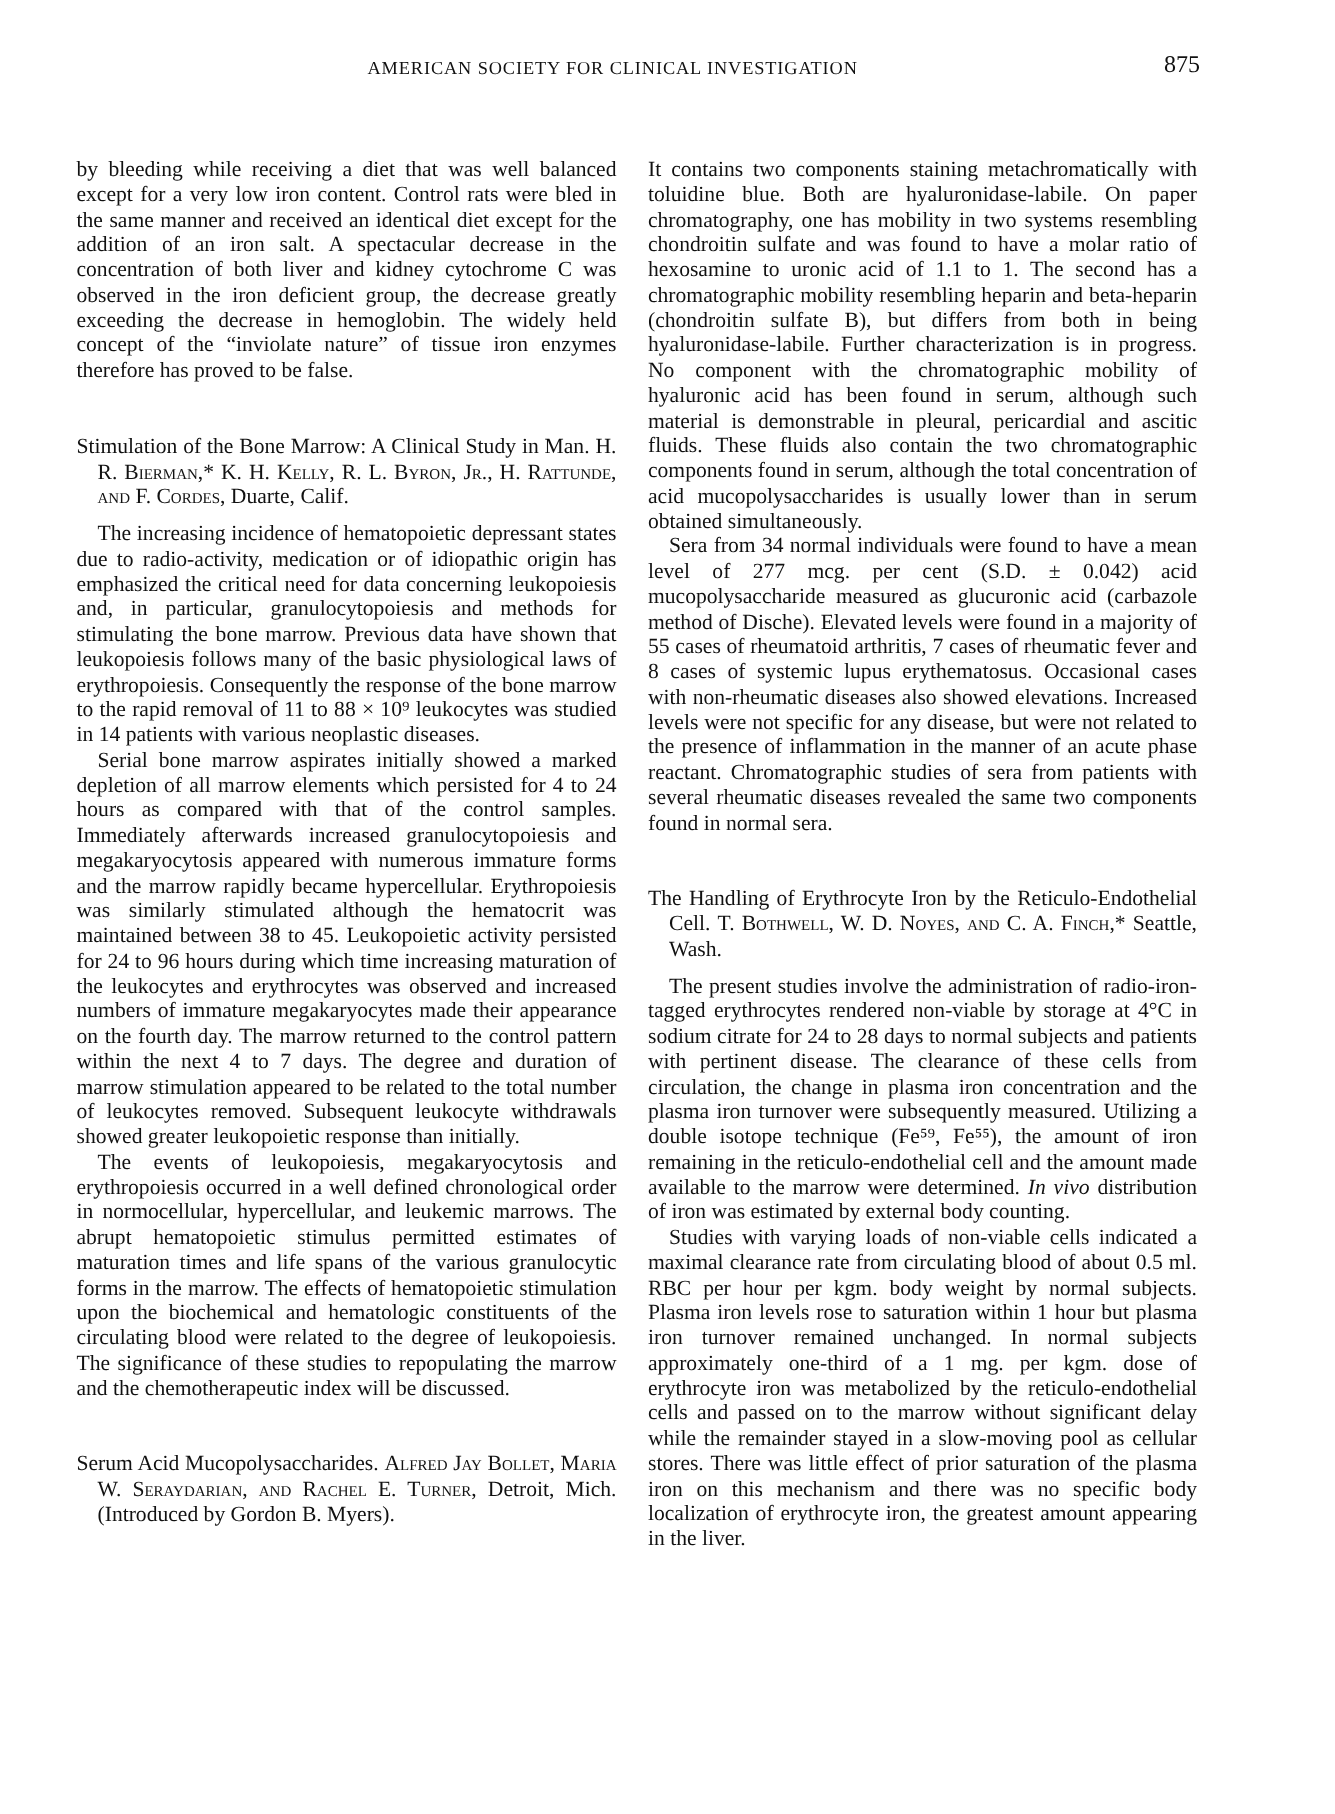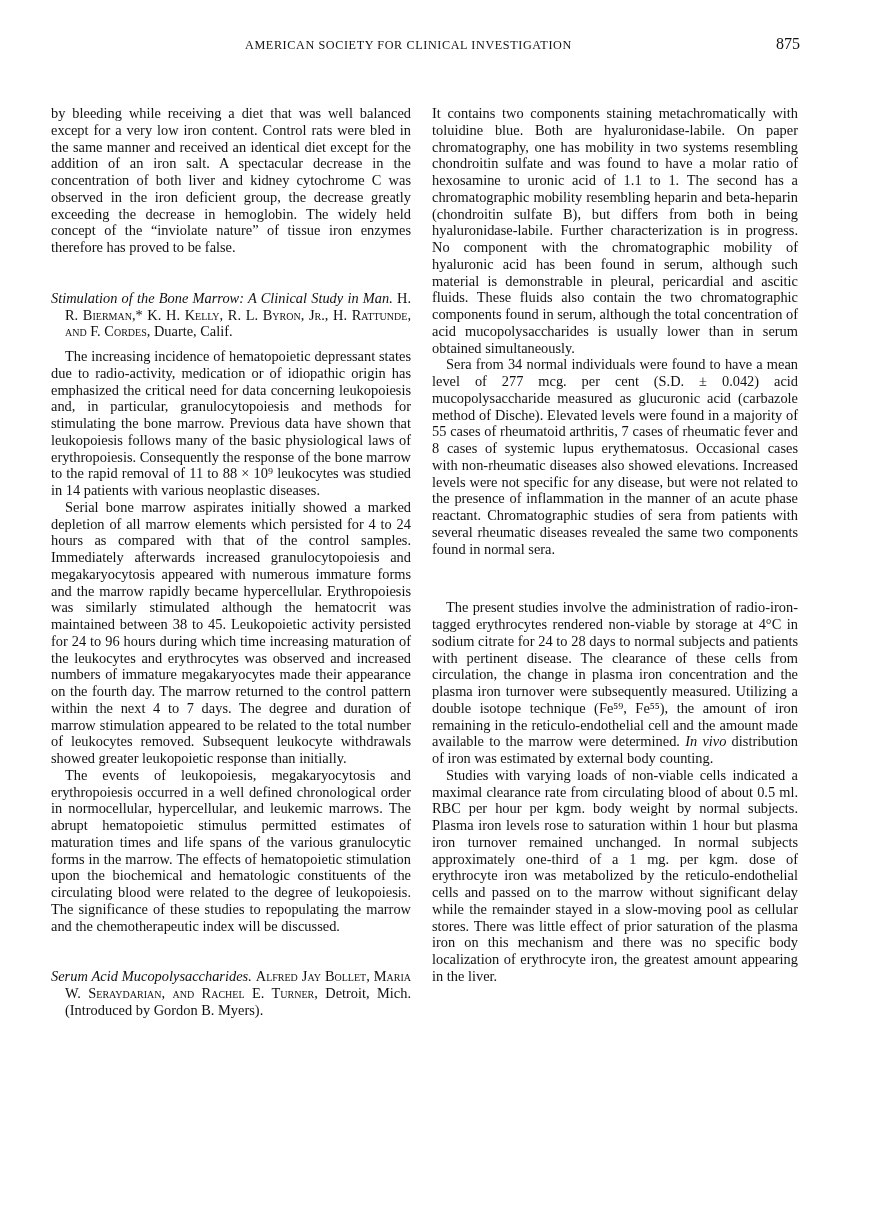--- a/index.html
+++ b/index.html
@@ -8,21 +8,21 @@
   .page-header { position: absolute; top: 38px; left: 0; width: 890px; height: 20px; }
   .running-head { position: absolute; left: 245px; top: 0; font-size: 12.2px; letter-spacing: 0.6px; }
   .page-number { position: absolute; left: 776px; top: -3px; font-size: 16px; text-align: center; }
   .col { position: absolute; top: 105px; width: 360px; font-size: 14.4px; line-height: 16.75px; text-align: justify; hyphens: none; }
   .col-left { left: 51px; }
   .col-right { left: 432px; width: 366px; }
   p { margin: 0; }
   .para { text-indent: 14px; margin-bottom: 0; }
   .para.noindent { text-indent: 0; }
   .abstract-title { margin-left: 14px; text-indent: -14px; text-align: justify; }
-  .abstract-title .t { font-style: italic; }
+  .abstract-title .t { }
   .sc { font-variant: small-caps; }
   .gap-large { height: 34px; }
   .gap-small { height: 8px; }
   em { font-style: italic; }
 </style>
 </head>
 <body>
 
 <div class="page-header">
   <div class="running-head">AMERICAN SOCIETY FOR CLINICAL INVESTIGATION</div>
@@ -58,17 +58,22 @@
   </div>
 </div>
 
 <div class="col col-right">
   <p class="para noindent">It contains two components staining metachromatically with toluidine blue. Both are hyaluronidase-labile. On paper chromatography, one has mobility in two systems resembling chondroitin sulfate and was found to have a molar ratio of hexosamine to uronic acid of 1.1 to 1. The second has a chromatographic mobility resembling heparin and beta-heparin (chondroitin sulfate B), but differs from both in being hyaluronidase-labile. Further characterization is in progress. No component with the chromatographic mobility of hyaluronic acid has been found in serum, although such material is demonstrable in pleural, pericardial and ascitic fluids. These fluids also contain the two chromatographic components found in serum, although the total concentration of acid mucopolysaccharides is usually lower than in serum obtained simultaneously.</p>
   <p class="para">Sera from 34 normal individuals were found to have a mean level of 277 mcg. per cent (S.D. ± 0.042) acid mucopolysaccharide measured as glucuronic acid (carbazole method of Dische). Elevated levels were found in a majority of 55 cases of rheumatoid arthritis, 7 cases of rheumatic fever and 8 cases of systemic lupus erythematosus. Occasional cases with non-rheumatic diseases also showed elevations. Increased levels were not specific for any disease, but were not related to the presence of inflammation in the manner of an acute phase reactant. Chromatographic studies of sera from patients with several rheumatic diseases revealed the same two components found in normal sera.</p>
 
   <div class="gap-large"></div>
 
   <div>
+    <p class="abstract-title">
+      <span class="t">The Handling of Erythrocyte Iron by the Reticulo-Endothelial Cell.</span>
+      <span class="sc">T. Bothwell, W. D. Noyes, and C. A. Finch,*</span>
+      <span>Seattle, Wash.</span>
+    </p>
     <div class="gap-small"></div>
     <p class="para"><span>The present studies involve the administration of radio-iron-tagged erythrocytes rendered non-viable by storage at 4°C in sodium citrate for 24 to 28 days to normal subjects and patients with pertinent disease. The clearance of these cells from circulation, the change in plasma iron concentration and the plasma iron turnover were subsequently measured. Utilizing a double isotope technique (Fe⁵⁹, Fe⁵⁵), the amount of iron remaining in the reticulo-endothelial cell and the amount made available to the marrow were determined.</span> <em>In vivo</em> <span>distribution of iron was estimated by external body counting.</span></p>
     <p class="para">Studies with varying loads of non-viable cells indicated a maximal clearance rate from circulating blood of about 0.5 ml. RBC per hour per kgm. body weight by normal subjects. Plasma iron levels rose to saturation within 1 hour but plasma iron turnover remained unchanged. In normal subjects approximately one-third of a 1 mg. per kgm. dose of erythrocyte iron was metabolized by the reticulo-endothelial cells and passed on to the marrow without significant delay while the remainder stayed in a slow-moving pool as cellular stores. There was little effect of prior saturation of the plasma iron on this mechanism and there was no specific body localization of erythrocyte iron, the greatest amount appearing in the liver.</p>
   </div>
 </div>
 
 </body></html>

